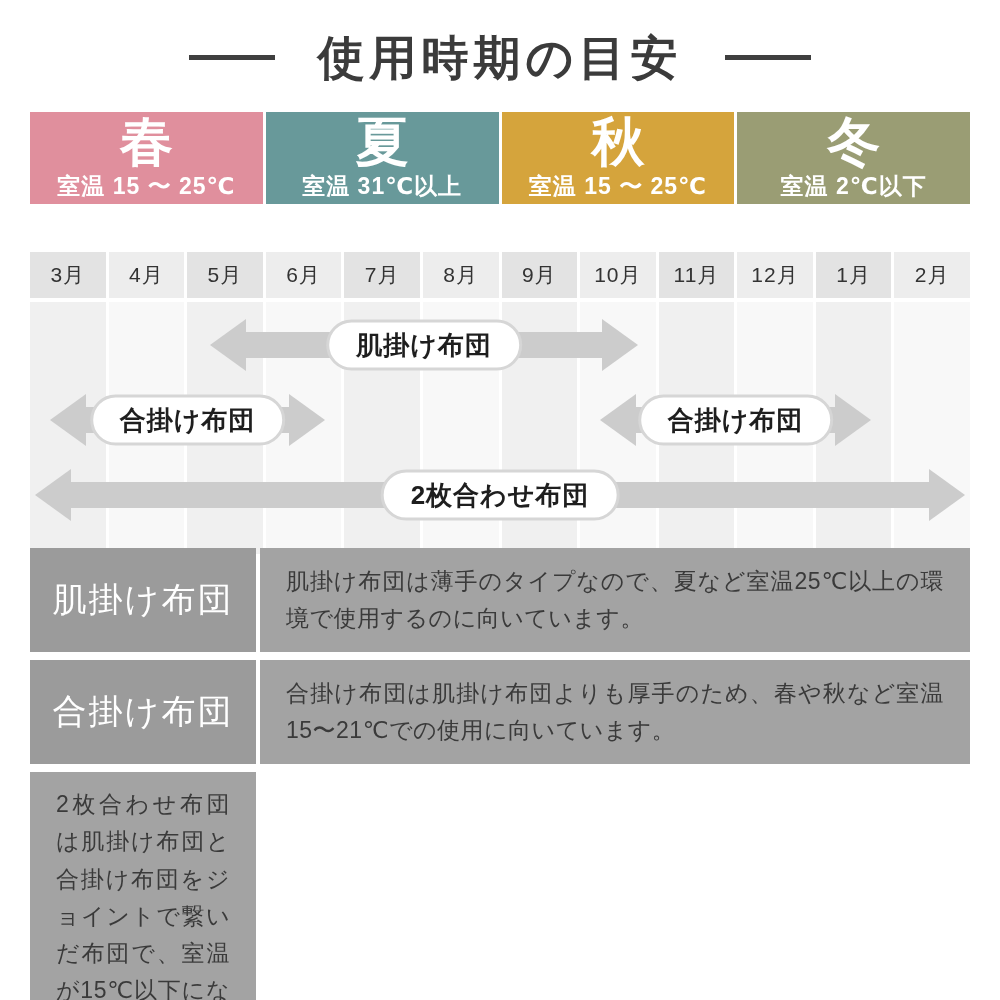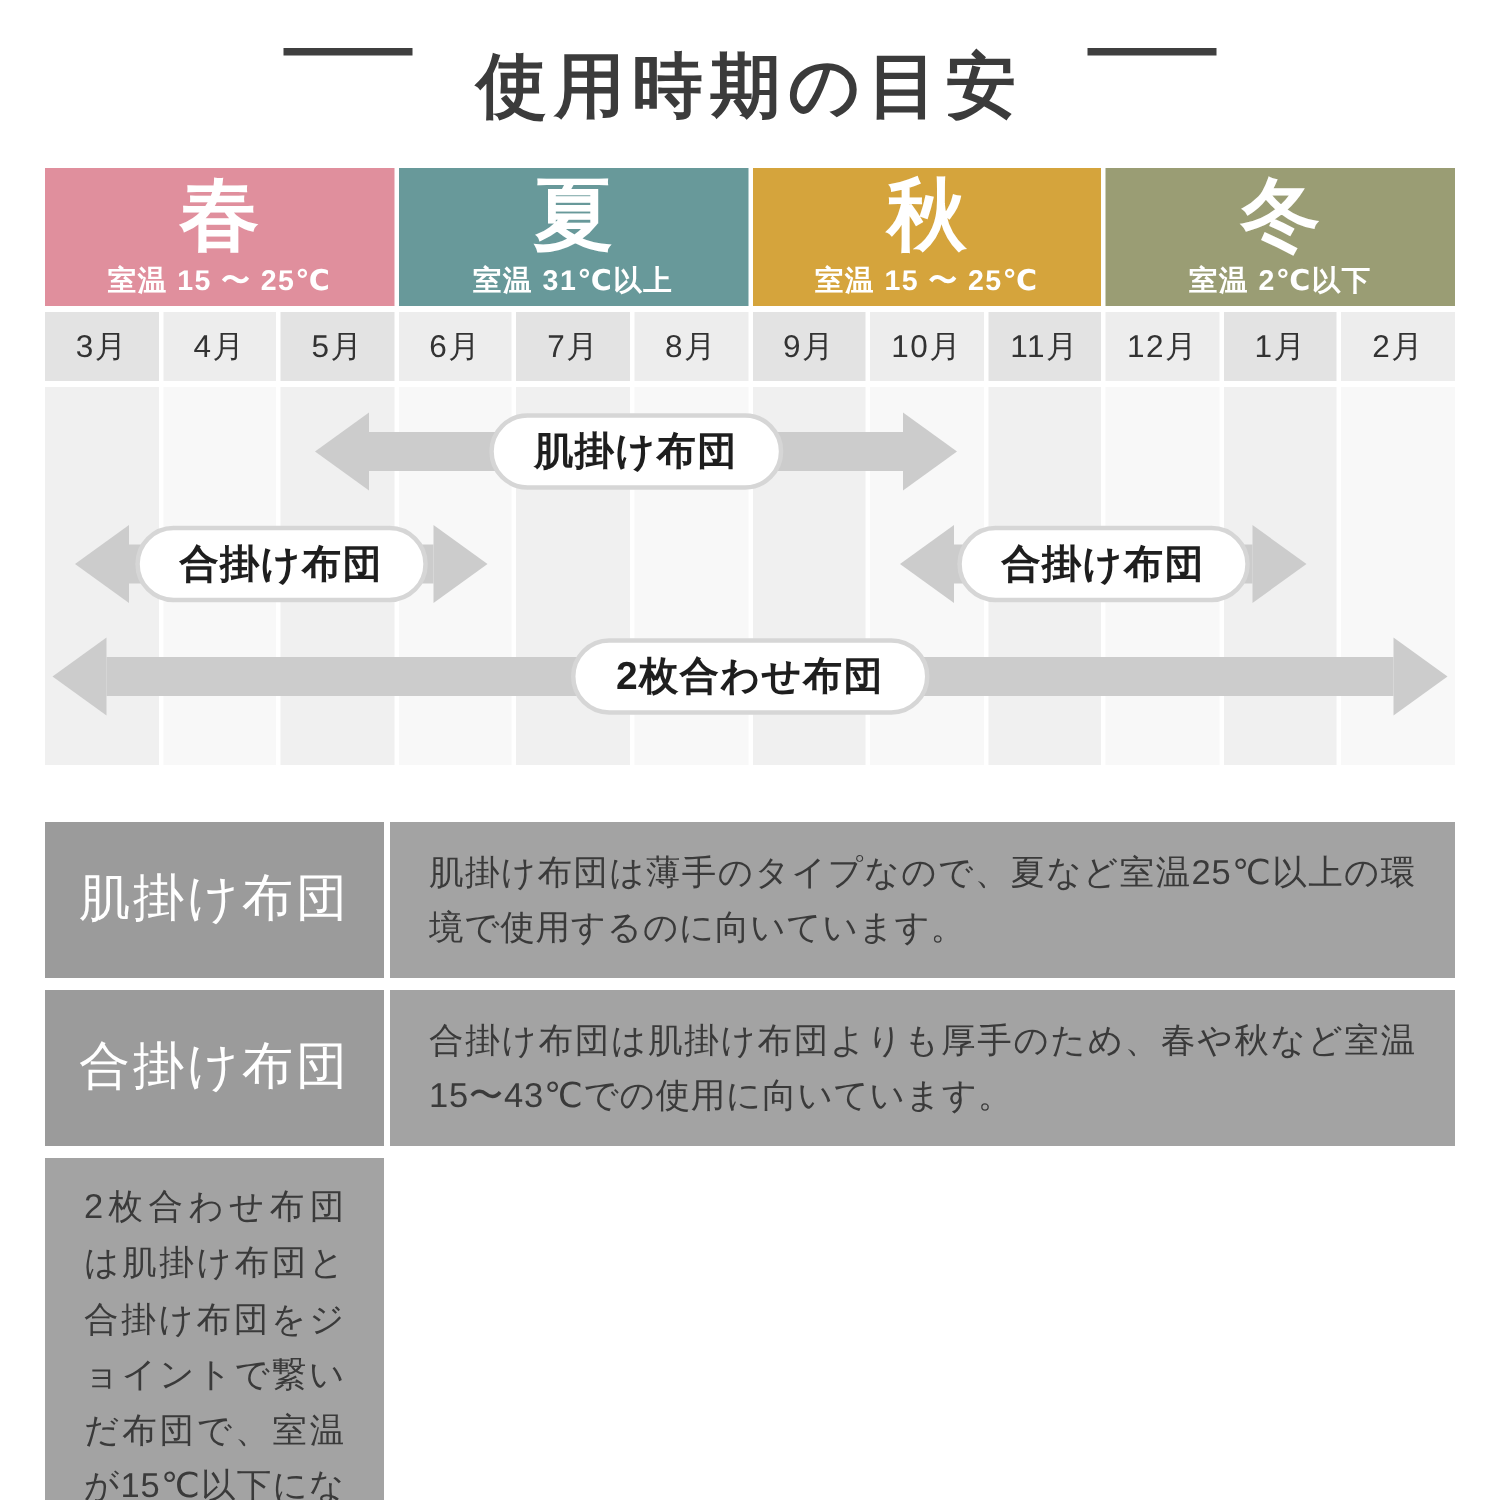--- a/index.html
+++ b/index.html
@@ -7,42 +7,42 @@
     --ink:#3a3a3a;
   }
   *{box-sizing:border-box;margin:0;padding:0;}
   html,body{background:#ffffff;}
   body{
     width:1000px;height:1000px;position:relative;overflow:hidden;
     font-family:"Liberation Sans","DejaVu Sans",sans-serif;color:var(--ink);
   }
   
   .title-wrap{
-    margin-top:32px;display:flex;justify-content:center;gap:42px;
+    margin-top:32px;display:flex;align-items:center;justify-content:center;gap:42px;
   }
   .title-dash{width:86px;height:5px;background:#3f3f3f;}
   .page-title{
     font-family:"DejaVu Serif","Liberation Serif",serif;
     font-size:47px;font-weight:bold;color:#3b3b3b;letter-spacing:5px;line-height:1.1;
   }
   
   .chart{position:absolute;left:30px;top:112px;width:940px;}
   .season-row{display:grid;grid-template-columns:repeat(4,1fr);gap:3px;}
   .season{
     height:92px;display:flex;flex-direction:column;align-items:center;justify-content:center;color:#ffffff;
   }
   .season .char{
     font-family:"DejaVu Serif","Liberation Serif",serif;
     font-size:53px;font-weight:bold;line-height:1.05;
   }
-  .season .temp{font-size:19px;font-weight:bold;margin-top:2px;letter-spacing:1px;}
+  .season .temp{font-size:23px;font-weight:bold;margin-top:2px;letter-spacing:1px;}
   .month-row{display:grid;grid-template-columns:repeat(12,1fr);gap:3px;margin-top:4px;}
   .month{
     height:46px;display:flex;align-items:center;justify-content:center;
-    font-size:21px;color:#333333;letter-spacing:1px;
+    font-size:21px;color:#333333;letter-spacing:1px;margin-top:44px;
   }
   .month:nth-child(odd){background:#e3e3e3;}
   .month:nth-child(even){background:#ededed;}
   .plot{position:relative;height:252px;margin-top:4px;}
   .stripes{position:absolute;inset:0;display:grid;grid-template-columns:repeat(12,1fr);gap:3px;}
   .stripe:nth-child(odd){background:#f0f0f0;}
   .stripe:nth-child(even){background:#f8f8f8;}
   .arrow{position:absolute;height:52px;display:flex;align-items:center;}
   .head{width:0;height:0;border-top:26px solid transparent;border-bottom:26px solid transparent;}
   .head.left{border-right:36px solid var(--arrow);}
@@ -164,21 +164,21 @@
 <div class="info">
   <div class="info-row">
     <div class="info-label row-s">肌掛け布団</div>
     <div class="info-text row-s">
       <span>肌掛け布団は薄手のタイプなので、夏など室温25℃以上の環境で使用するのに向いています。</span>
     </div>
   </div>
   <div class="info-row">
     <div class="info-label row-s">合掛け布団</div>
     <div class="info-text row-s">
-      <span>合掛け布団は肌掛け布団よりも厚手のため、春や秋など室温15〜43℃での使用に向いています。</span>
+      <span>合掛け布団は肌掛け布団よりも厚手のため、春や秋など室温15〜21℃での使用に向いています。</span>
     </div>
   </div>
   <div class="info-row">
     <div class="info-text row-l">
       <span>2枚合わせ布団は肌掛け布団と合掛け布団をジョイントで繋いだ布団で、室温が15℃以下になる冬の使用に向いています。もちろん1枚ずつで使うことが出来るので、寒い冬から暑い夏まで、オールシーズン使用可能です。</span>
     </div>
   </div>
 </div>
 
 </body></html>

